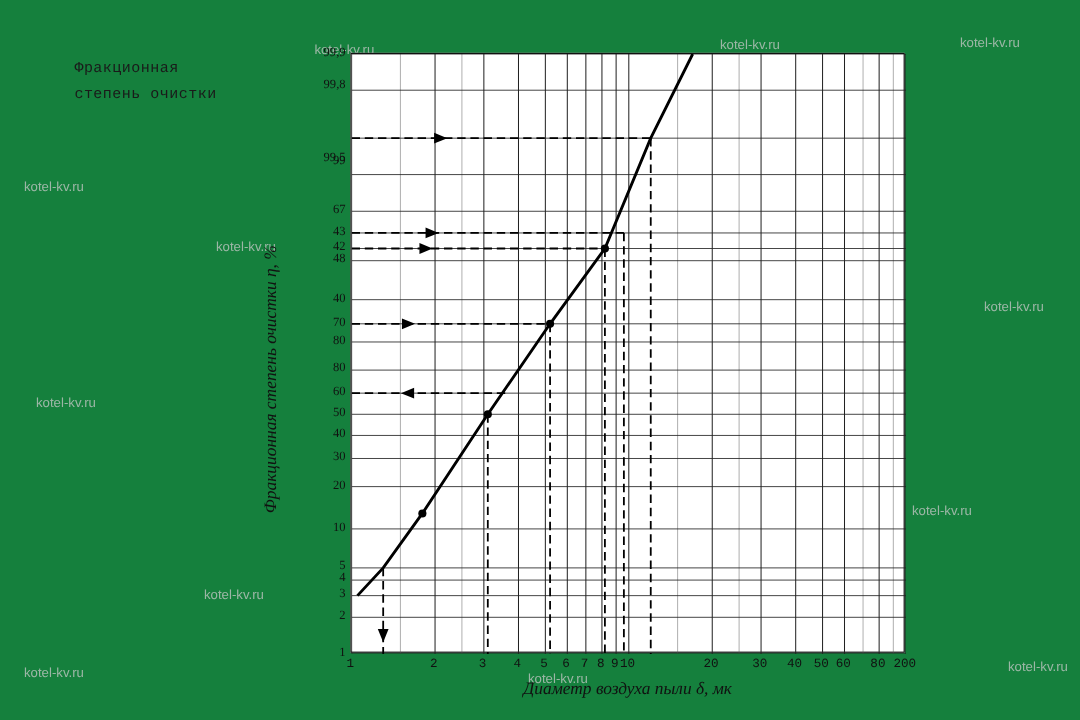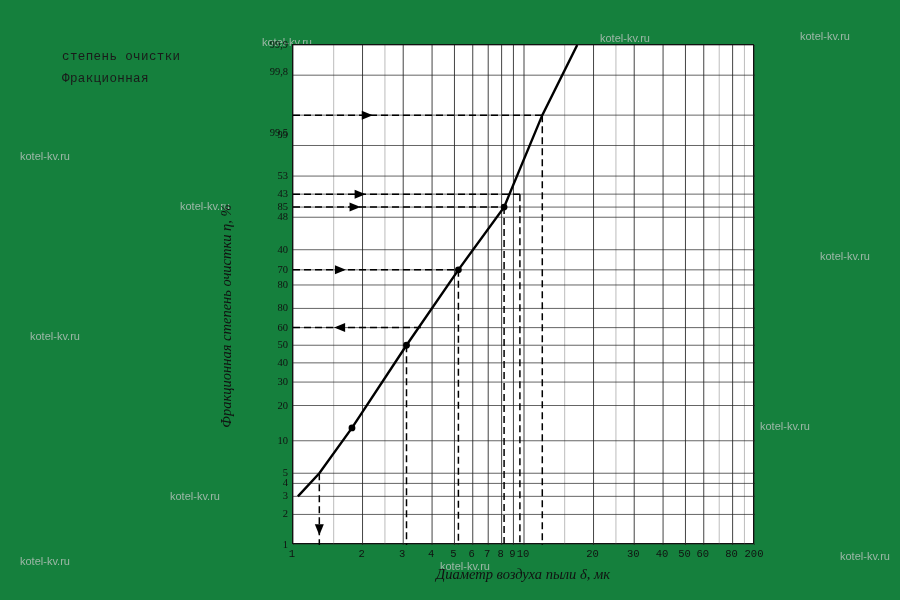--- a/index.html
+++ b/index.html
@@ -135,44 +135,44 @@
       <div class="wm" style="left: 330px; top: 400px;">kotel-kv.ru</div>
       <div class="wm" style="left: 560px; top: 470px;">kotel-kv.ru</div>
       <div class="wm" style="left: 760px; top: 420px;">kotel-kv.ru</div>
       <div class="wm" style="left: 170px; top: 490px;">kotel-kv.ru</div>
       <div class="wm" style="left: 20px; top: 555px;">kotel-kv.ru</div>
       <div class="wm" style="left: 440px; top: 560px;">kotel-kv.ru</div>
       <div class="wm" style="left: 840px; top: 550px;">kotel-kv.ru</div>
     </div>
 
   <div id="caption">
+    <div>Фракционная</div>
     <div>степень очистки</div>
-    <div>Фракционная</div>
   </div>
 
   <div id="ylabels">
       <div class="ytick" style="top: 500px;">1</div>
       <div class="ytick" style="top: 469.427px;">2</div>
       <div class="ytick" style="top: 451.355px;">3</div>
       <div class="ytick" style="top: 438.398px;">4</div>
       <div class="ytick" style="top: 428.243px;">5</div>
       <div class="ytick" style="top: 395.761px;">10</div>
       <div class="ytick" style="top: 360.509px;">20</div>
       <div class="ytick" style="top: 337.078px;">30</div>
       <div class="ytick" style="top: 317.871px;">40</div>
       <div class="ytick" style="top: 300.245px;">50</div>
       <div class="ytick" style="top: 282.619px;">60</div>
       <div class="ytick" style="top: 263.412px;">80</div>
       <div class="ytick" style="top: 239.981px;">80</div>
       <div class="ytick" style="top: 224.84px;">70</div>
       <div class="ytick" style="top: 204.729px;">40</div>
       <div class="ytick" style="top: 172.247px;">48</div>
-      <div class="ytick" style="top: 162.091px;">85</div>
+      <div class="ytick" style="top: 162.091px;">42</div>
       <div class="ytick" style="top: 149.135px;">43</div>
-      <div class="ytick" style="top: 131.063px;">53</div>
+      <div class="ytick" style="top: 131.063px;">67</div>
       <div class="ytick" style="top: 90px;">99</div>
       <div class="ytick" style="top: 88px;">99,5</div>
       <div class="ytick" style="top: 27px;">99,8</div>
       <div class="ytick" style="top: 0px;">99,9</div>
     </div>
 
   <div id="plot">
       <svg width="462" height="500">
         <line x1="0" y1="0" x2="0" y2="500" stroke="#222" stroke-width="0.85"></line>
         <line x1="69.53792899837966" y1="0" x2="69.53792899837966" y2="500" stroke="#222" stroke-width="0.85"></line>

